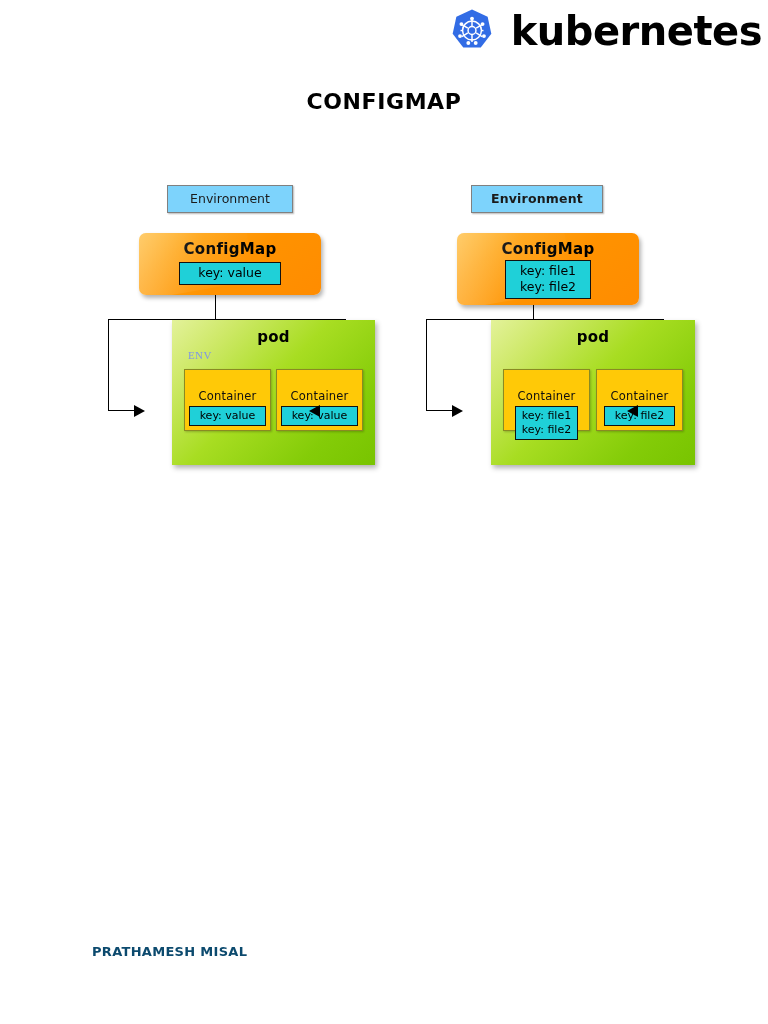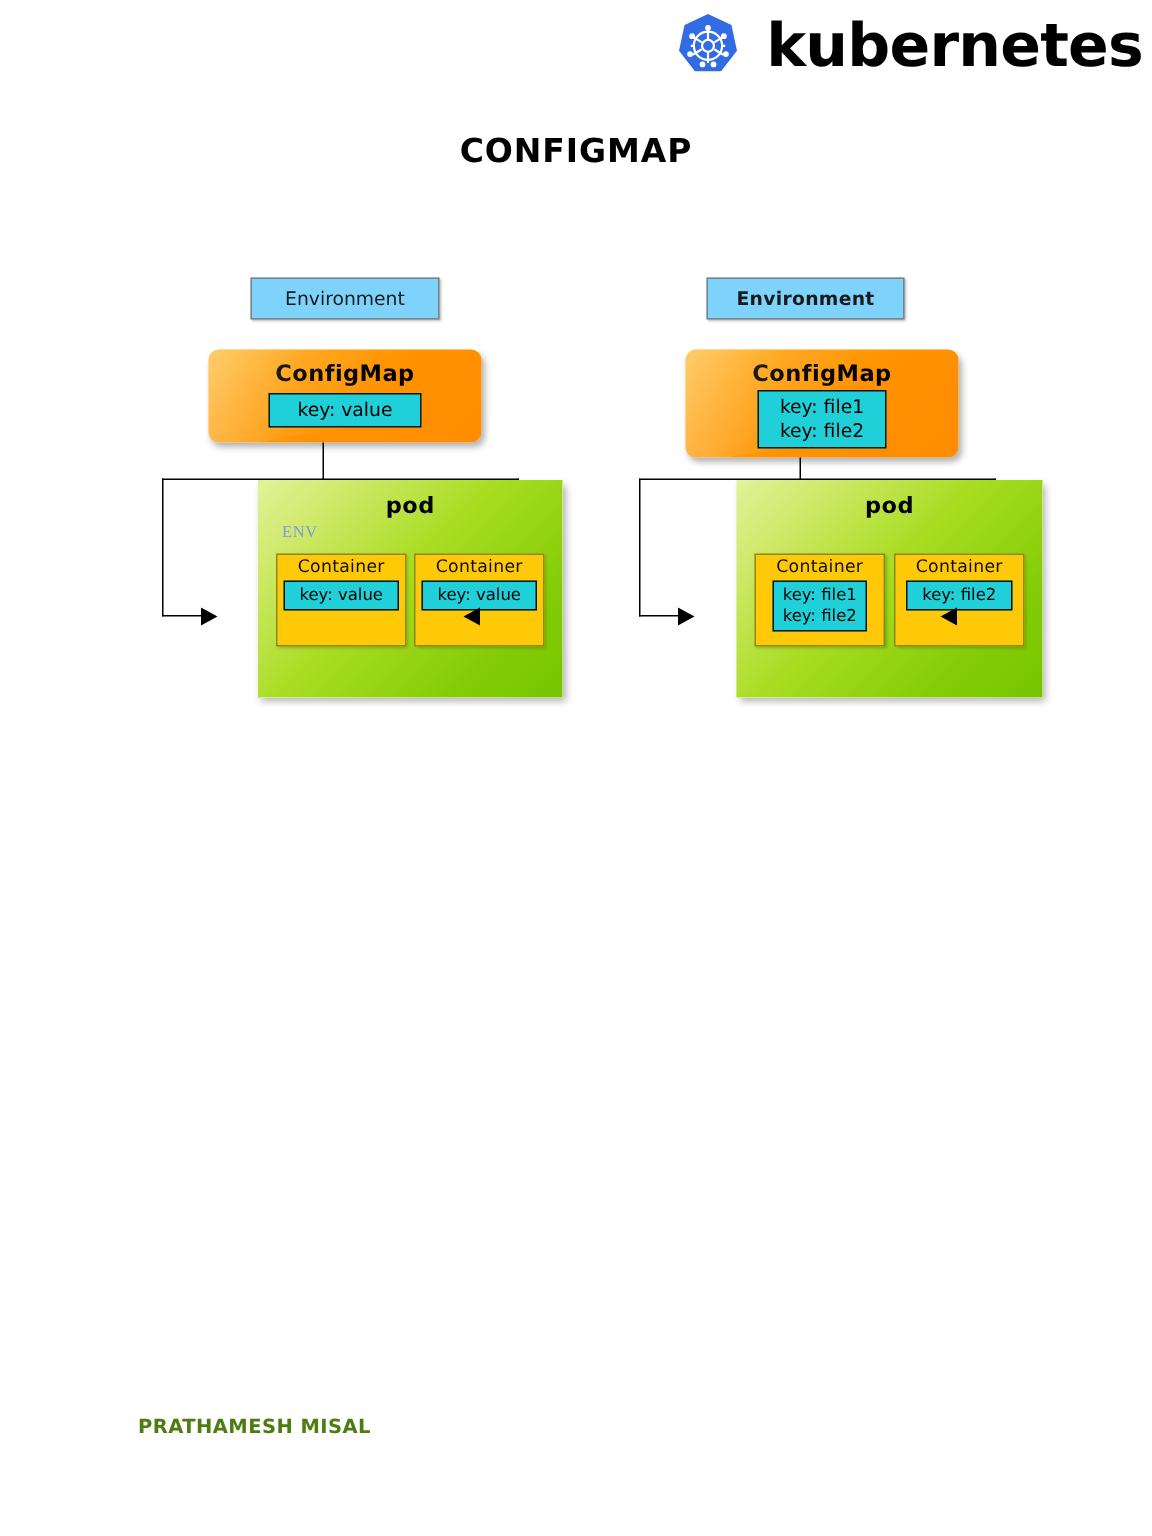--- a/index.html
+++ b/index.html
@@ -218,21 +218,21 @@
     border: 1.4px solid #8a8a22;
     width: 87px;
     height: 62px;
     text-align: center;
     position: relative;
     box-shadow: 1px 1px 2px rgba(0,0,0,0.22);
   }
   .container-title {
     font-size: 11.5px;
     color: #101010;
-    padding-top: 0;
+    padding-top: 19px;
     letter-spacing: 0.2px;
   }
   .container-keys {
     display: inline-block;
     background: #1fd0d8;
     border: 1.5px solid #111111;
     color: #000000;
     font-size: 11px;
     line-height: 14px;
     margin-top: 3px;
@@ -244,21 +244,21 @@
   .container-keys.wide { padding: 2px 10px 2px 10px; }
   .container-keys .key-line { display: block; white-space: nowrap; }
 
   
   #byline {
     position: absolute;
     left: 92px;
     top: 944px;
     font-size: 13px;
     font-weight: 700;
-    color: #4d7c0f;
+    color: #0c4a6e;
     letter-spacing: 0.3px;
   }
 </style>
 </head>
 <body>
 
 <div id="k8s-brand">
   <svg id="k8s-logo-mark" viewBox="0 0 100 100">
     <polygon points="50,3 84,19 92,56 69,86 31,86 8,56 16,19" fill="#326CE5"></polygon>
     <g stroke="#ffffff" stroke-width="3.2" fill="none">

